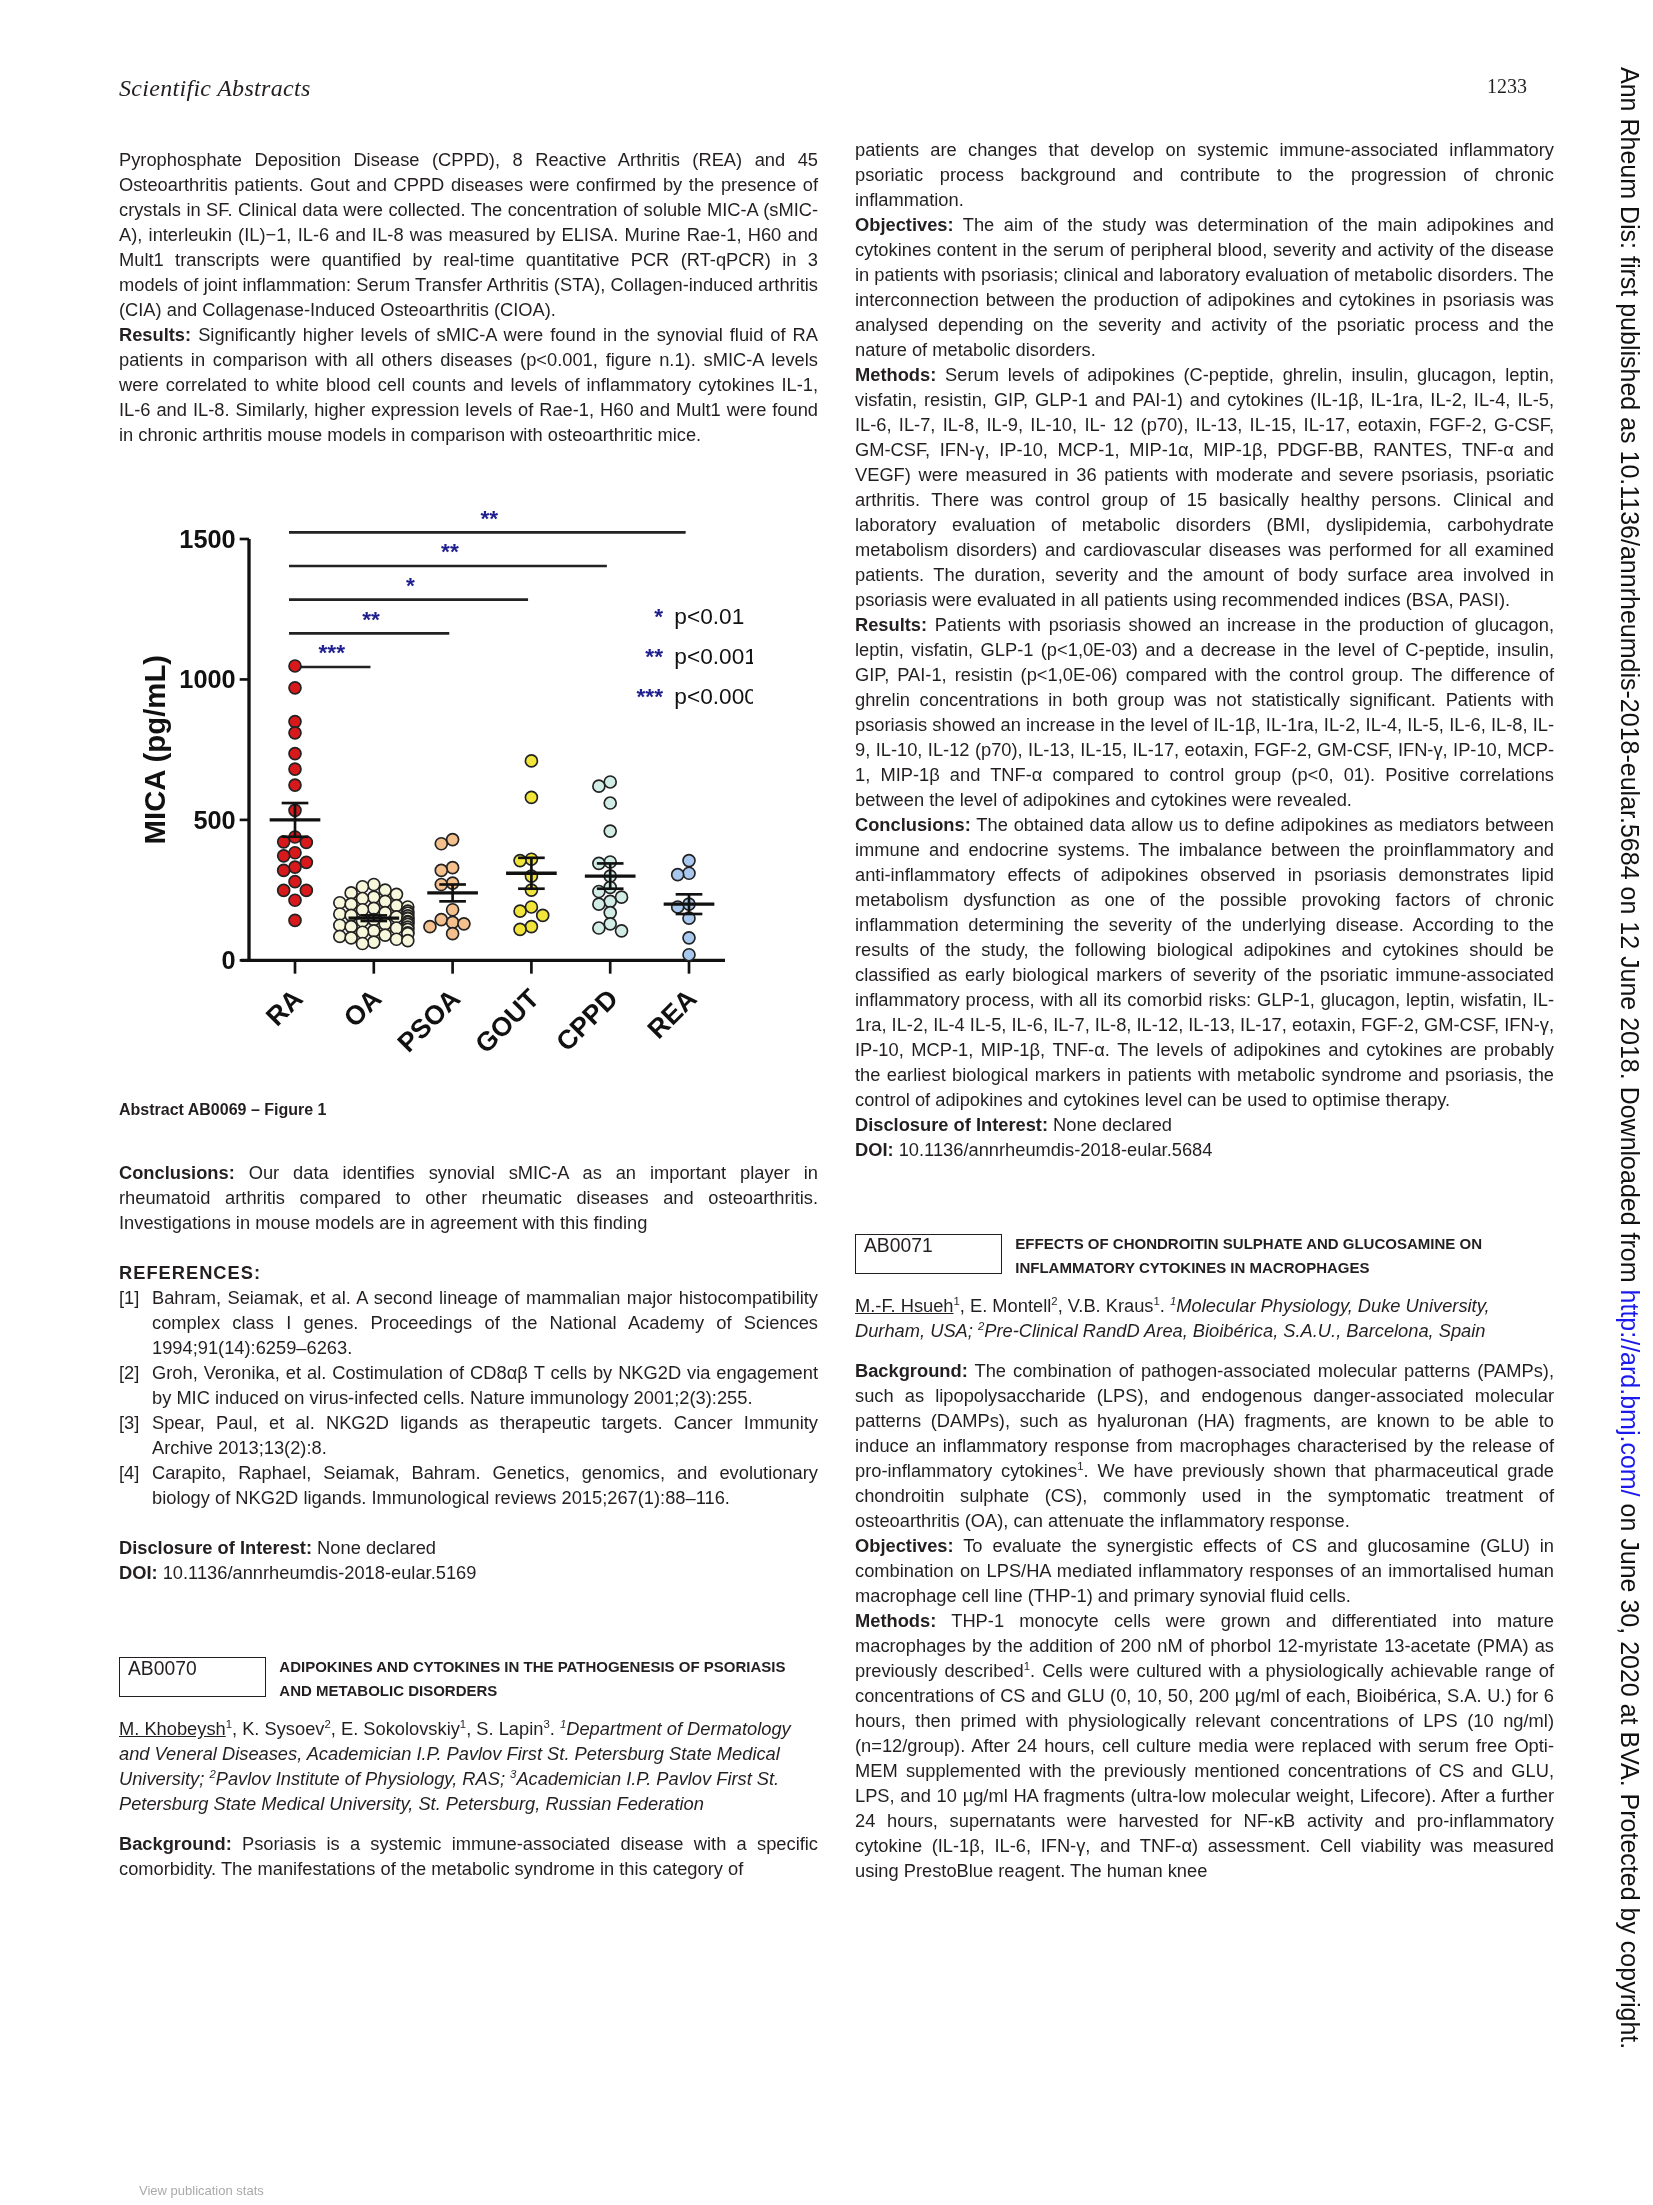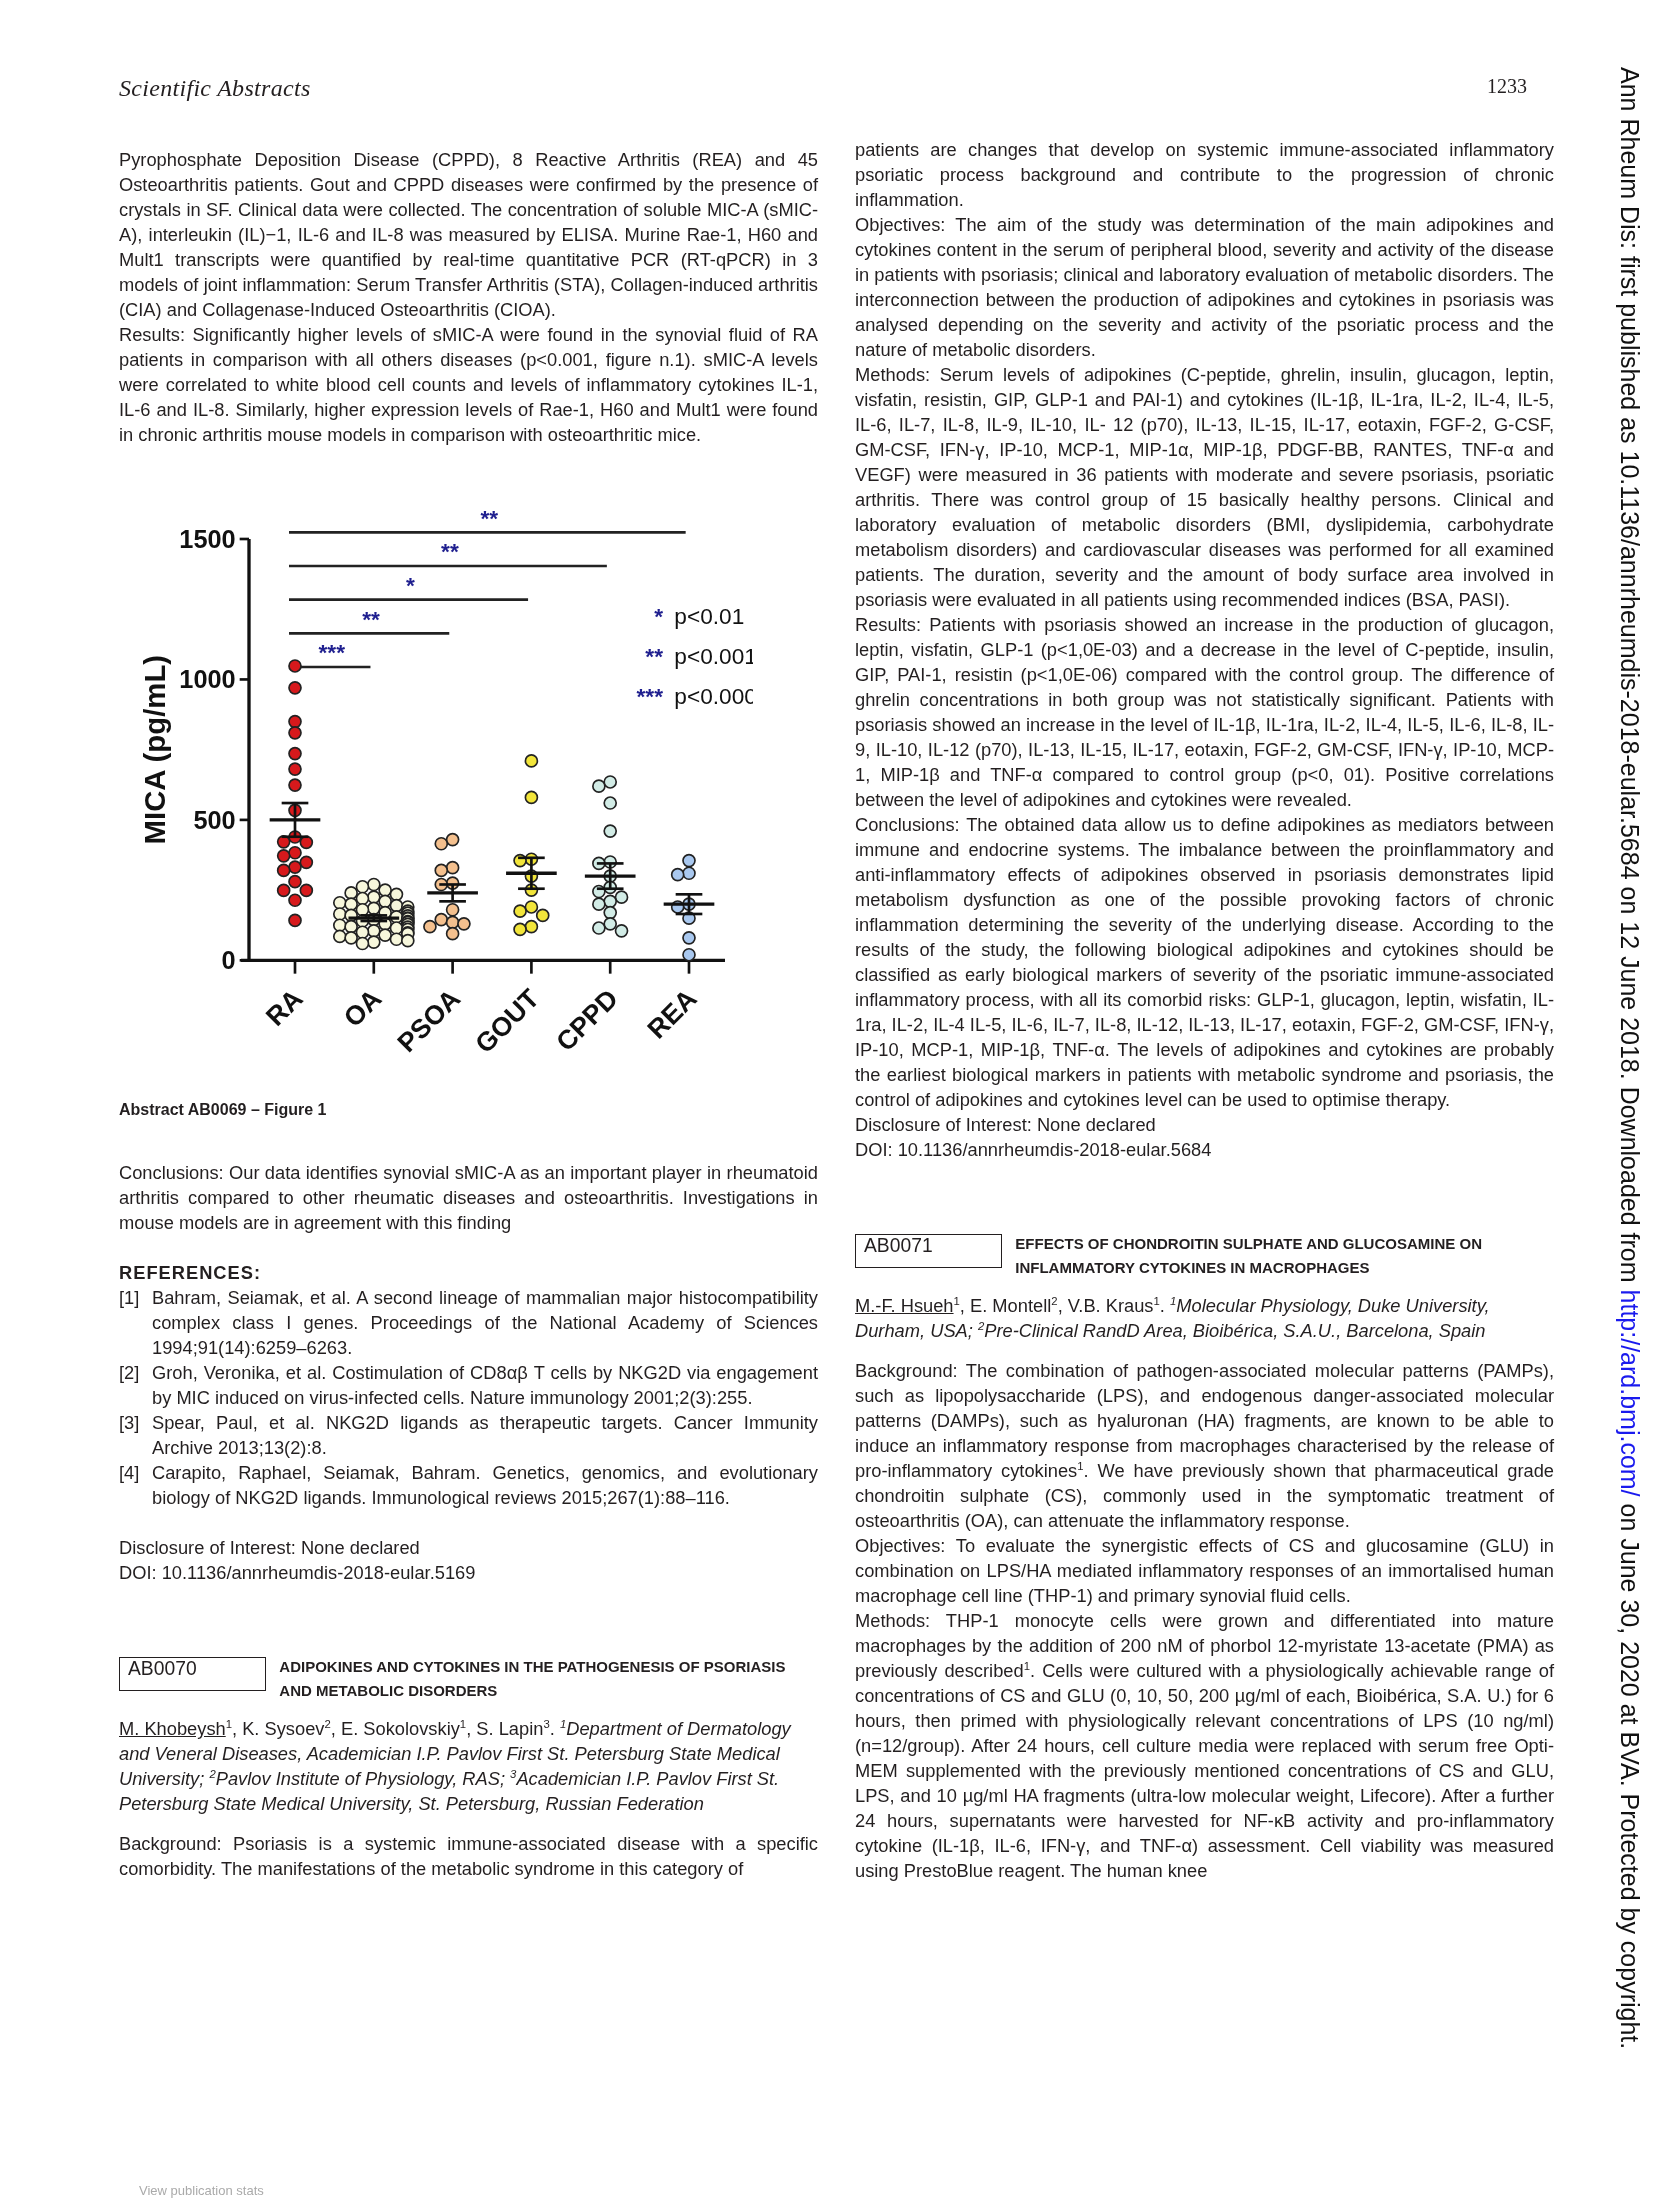--- a/index.html
+++ b/index.html
@@ -3,28 +3,28 @@
 <meta charset="utf-8">
 <style>
   html, body { margin: 0; padding: 0; background: #ffffff; }
   body { width: 1654px; height: 2205px; position: relative; overflow: hidden; color: #231f20; }
   .running-head { position: absolute; top: 75px; left: 119px; font-family: "Liberation Serif", serif; font-style: italic; font-size: 24px; letter-spacing: 0.3px; }
   .page-num { position: absolute; top: 75px; left: 1487px; font-family: "Liberation Serif", serif; font-size: 20px; }
   .col { position: absolute; width: 699px; font-family: "Liberation Sans", sans-serif; font-size: 18.3px; line-height: 25px; text-align: justify; }
   .col-left { left: 119px; }
   .col-right { left: 855px; top: 137px; }
   .col p { margin: 0; }
-  .lbl { font-weight: normal; }
+  .lbl { font-weight: bold; }
   .gap { height: 25px; }
   .refs-title { font-weight: bold; letter-spacing: 1px; margin-top: 0; }
   .ref { display: flex; }
   .ref .n { width: 33px; flex: none; }
   .ref .t { flex: 1; }
   .abs-head { display: flex; align-items: flex-start; }
-  .abs-id { width: 147px; height: 34px; border: 1.3px solid #231f20; flex: none; padding-left: 8px; box-sizing: border-box; line-height: 21.3px; font-size: 19.3px; margin-right: 13.3px; margin-top: 2px; }
+  .abs-id { width: 147px; height: 40px; border: 1.3px solid #231f20; flex: none; padding-left: 8px; box-sizing: border-box; line-height: 21.3px; font-size: 19.3px; margin-right: 13.3px; margin-top: 2px; }
   .abs-title { font-weight: bold; text-align: left; line-height: 24px; font-size: 15px; }
   .authors { text-align: left; }
   .authors u { text-decoration: underline; }
   .authors i { font-style: italic; }
   sup { font-size: 0.62em; line-height: 0; }
   .fig-caption { font-weight: bold; font-size: 16px; }
   #chart { position: absolute; left: 113px; top: 487px; }
   .side-note { position: absolute; left: 1619px; top: 67px; width: 27px; height: 2000px; }
   .side-note span.rot { position: absolute; left: 0; top: 0; transform-origin: 0 0; transform: translate(25px, 0) rotate(90deg); white-space: nowrap; font-family: "Liberation Sans", sans-serif; font-size: 25px; color: #111; }
   .side-link { color: #1a1aee; }

